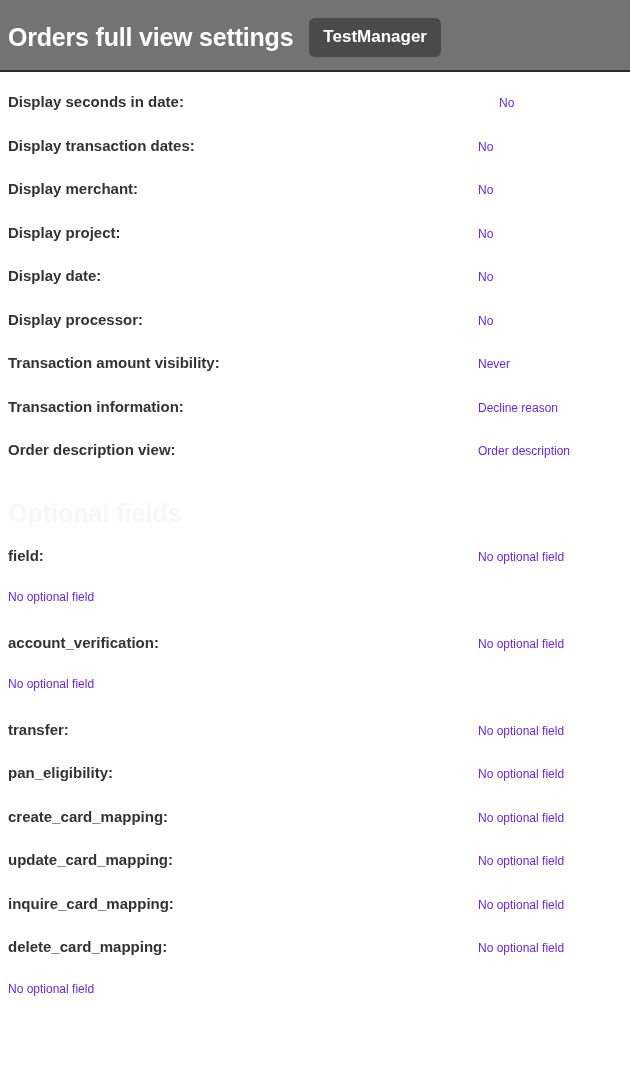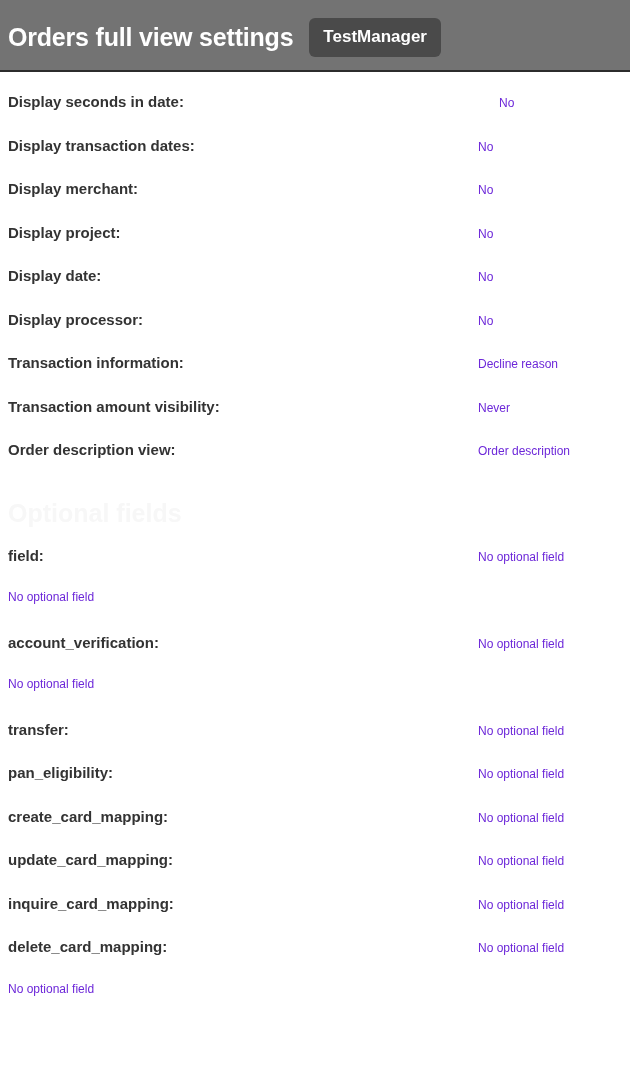--- a/index.html
+++ b/index.html
@@ -127,26 +127,26 @@
     </div>
     <div class="row">
       <div class="row-label">Display date:</div>
       <div class="row-value">No</div>
     </div>
     <div class="row">
       <div class="row-label">Display processor:</div>
       <div class="row-value">No</div>
     </div>
     <div class="row">
+      <div class="row-label">Transaction amount visibility:</div>
+      <div class="row-value">Never</div>
+    </div>
+    <div class="row">
       <div class="row-label">Transaction information:</div>
       <div class="row-value">Decline reason</div>
-    </div>
-    <div class="row">
-      <div class="row-label">Transaction amount visibility:</div>
-      <div class="row-value">Never</div>
     </div>
     <div class="row">
       <div class="row-label">Order description view:</div>
       <div class="row-value">Order description</div>
     </div>
   </div>
 
   <div class="section-heading">Optional fields</div>
 
   <div class="settings optional-list">

